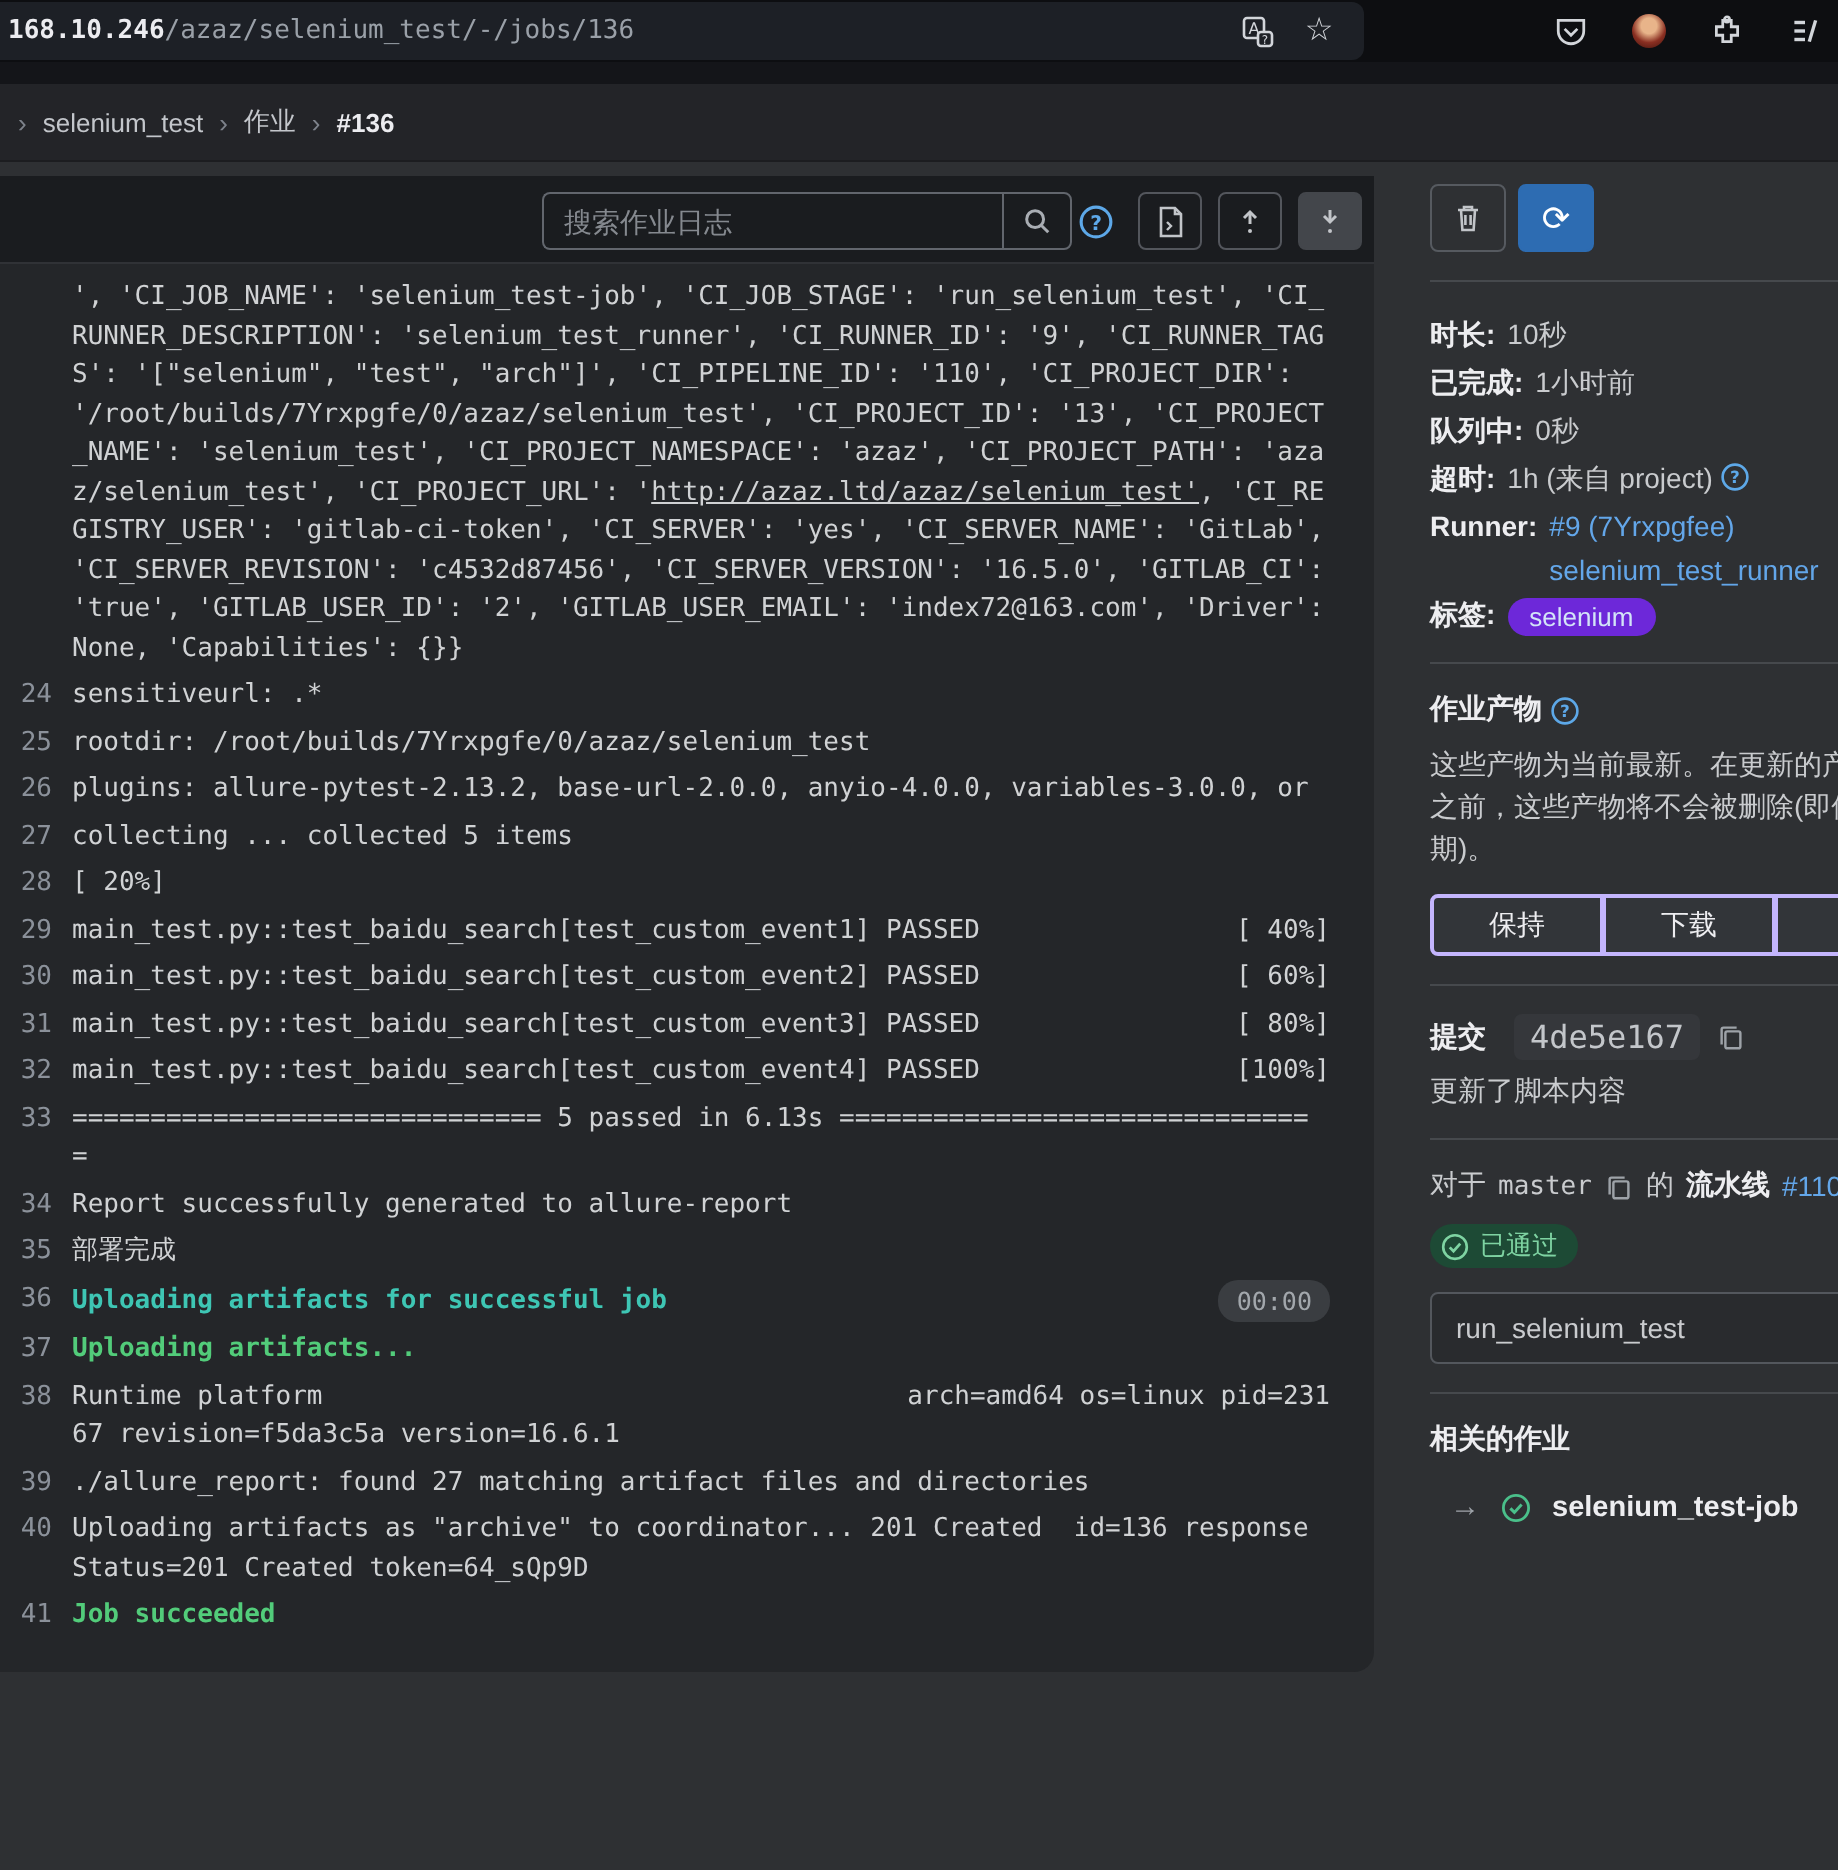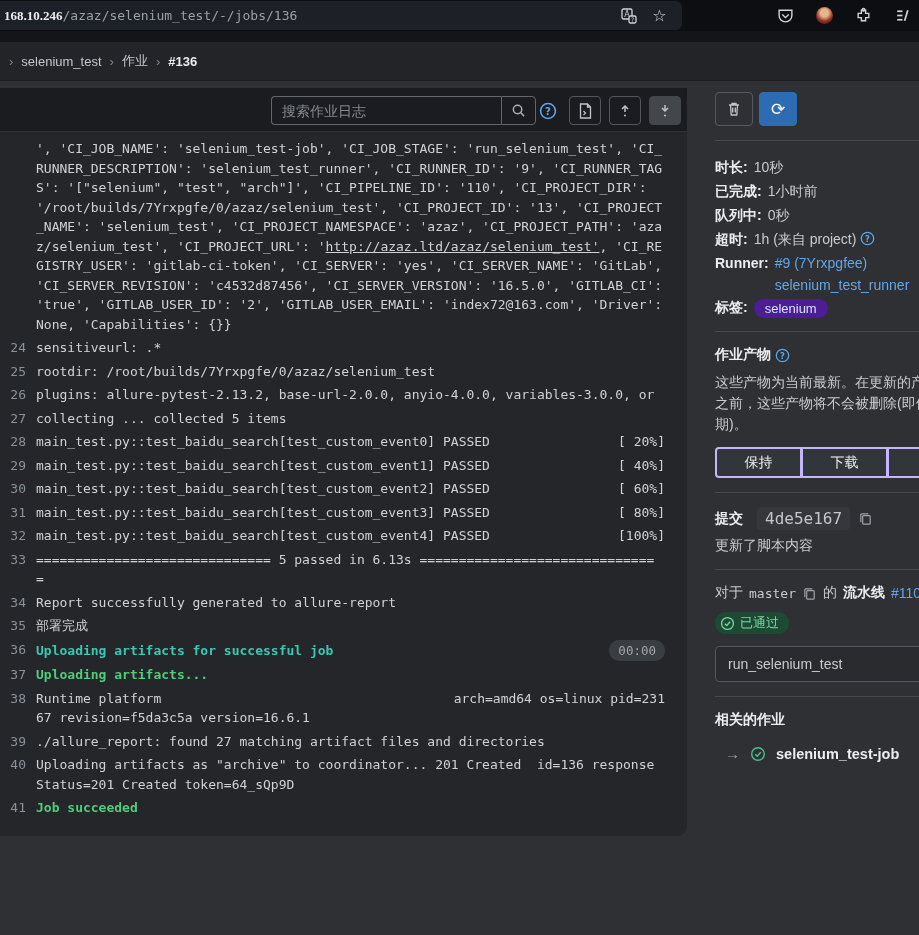--- a/index.html
+++ b/index.html
@@ -7,21 +7,21 @@
     font-family:"Liberation Sans","DejaVu Sans",sans-serif; }
   body { position:relative; color:#c9cbce; }
   .mono { font-family:"DejaVu Sans Mono","Liberation Mono",monospace; }
 
   
   .chrome { position:absolute; left:0; top:0; width:919px; height:31px; background:#0d0e11; }
   .urlbar { position:absolute; left:0; top:1px; width:682px; height:29px; background:#1d2026;
     border-radius:0 6px 6px 0; display:flex; align-items:center; }
   .url-text { font-family:"DejaVu Sans Mono","Liberation Mono",monospace; font-size:13px;
     padding-left:4px; white-space:nowrap; }
-  .url-host { color:#ececf0; font-weight:bold;font-family:Liberation Serif, serif; }
+  .url-host { color:#ececf0; font-weight:bold; }
   .url-path { color:#9aa0a8; }
   .urlbar-icons { margin-left:auto; display:flex; align-items:center; gap:14px; padding-right:14px; }
   .chrome-right { position:absolute; right:8px; top:0; height:31px; display:flex; align-items:center; gap:22px; }
   .ch-icon { width:17px; height:17px; display:flex; align-items:center; justify-content:center; color:#d2d5da; }
   .ch-icon svg { display:block; }
   .star-glyph { font-size:16px; color:#d2d5da; line-height:1; }
   .avatar-circle { width:17px; height:17px; border-radius:50%;
     background:radial-gradient(circle at 50% 35%, #e8b48a 0 28%, #8a2f22 60%, #3c120c 100%); }
   .substrip { position:absolute; left:0; top:31px; width:919px; height:11px; background:#141519; }
 
@@ -71,21 +71,21 @@
   .act-btn { width:38px; height:34px; border:1px solid #565a60; border-radius:4px; background:#2e3033;
     color:#c2c5c9; display:flex; align-items:center; justify-content:center; cursor:pointer; }
   .act-btn.primary { background:#2d6cb2; border-color:#2d6cb2; color:#fff; font-size:17px; }
   .divider { border:none; border-top:1px solid #46494d; margin:14px 0; }
   .detail-row { display:flex; line-height:24px; }
   .dlabel { font-weight:bold; color:#ededf0; margin-right:6px; white-space:nowrap; }
   .dvalue { color:#c9cbce; }
   .dlink { color:#63a6e9; text-decoration:none; display:block; line-height:19px; padding-top:3px; }
   .help-ic { display:inline-flex; width:15px; height:15px; color:#5da8e8; vertical-align:-2px; margin-left:4px; }
   .tag-row { display:flex; align-items:center; margin-top:4px; }
-  .tag-pill { background:#4c1d95; color:#d3e4f8; border-radius:10px; padding:2px 11px; font-size:13px; }
+  .tag-pill { background:#6d28d9; color:#d3e4f8; border-radius:10px; padding:2px 11px; font-size:13px; }
 
   .sec-title { font-weight:bold; color:#ededf0; display:flex; align-items:center; }
   .art-desc { margin-top:8px; line-height:21px; color:#c9cbce; }
   .art-desc div { white-space:nowrap; }
   .seg-group { display:flex; margin-top:12px; }
   .seg-btn { width:87px; height:31px; border:2px solid #c4b5fd; background:#323539; color:#ededf0;
     font-size:14px; cursor:pointer; margin-left:-1px; }
   .seg-btn:first-child { margin-left:0; border-radius:4px 0 0 4px; }
 
   .commit-row { display:flex; align-items:center; gap:8px; }
@@ -238,21 +238,21 @@
       </div>
       <div class="log-line">
         <a class="log-num mono">27</a>
         <div class="log-rows">
           <div class="log-row">collecting ... collected 5 items</div>
         </div>
       </div>
       <div class="log-line">
         <a class="log-num mono">28</a>
         <div class="log-rows">
-          <div class="log-row split"><span>main_test.py::test_baidu_search[test_custom_event0] PASSED</span><span class="r-plain">[ 20%]</span></div>
+          <div class="log-row split"><span class="r-plain">[ 20%]</span></div>
         </div>
       </div>
       <div class="log-line">
         <a class="log-num mono">29</a>
         <div class="log-rows">
           <div class="log-row split"><span>main_test.py::test_baidu_search[test_custom_event1] PASSED</span><span class="r-plain">[ 40%]</span></div>
         </div>
       </div>
       <div class="log-line">
         <a class="log-num mono">30</a>

